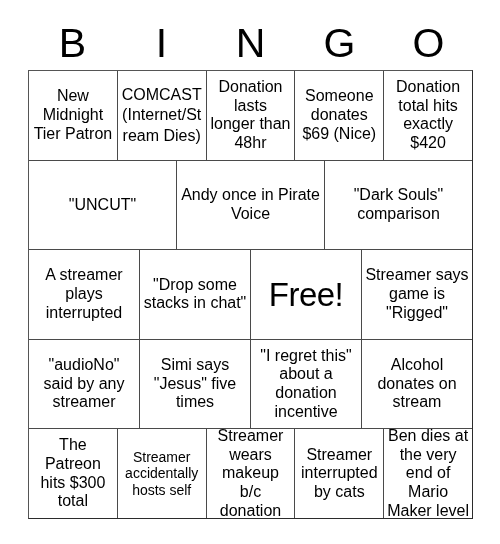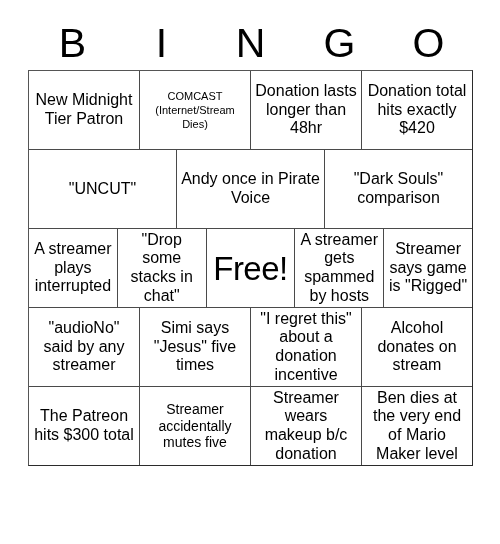--- a/index.html
+++ b/index.html
@@ -45,21 +45,21 @@
     color: #000000;
     user-select: none;
   }
 
   
   #grid {
     position: absolute;
     left: 28px;
     top: 70px;
     width: 445px;
-    height: 396px;
+    height: 449px;
     box-sizing: border-box;
     border-top: 1.5px solid #555555;
     border-left: 1.5px solid #555555;
     border-right: 1.5px solid #2b2b2b;
     border-bottom: 1.5px solid #2b2b2b;
     display: flex;
     flex-direction: column;
     background: #fca5a5;
   }
   .grid-row {
@@ -83,21 +83,21 @@
     line-height: 1.17;
     color: #000000;
     background: #ffffff;
     overflow: hidden;
     word-wrap: break-word;
   }
   .cell + .cell {
     border-left: 1.2px solid #4a4a4a;
   }
   .cell.tiny {
-    font-size: 11px;
+    font-size: 16px;
     line-height: 1.28;
   }
   .cell.small {
     font-size: 14px;
     line-height: 1.18;
   }
   .cell.free {
     font-size: 33px;
     line-height: 1;
     letter-spacing: -0.5px;
@@ -127,20 +127,23 @@
       <div class="cell">
           <span class="cell-text">New Midnight Tier Patron</span>
         </div>
       <div class="cell tiny">
           <span class="cell-text">COMCAST (Internet/Stream Dies)</span>
         </div>
       <div class="cell">
           <span class="cell-text">Donation lasts longer than 48hr</span>
         </div>
       <div class="cell">
+          <span class="cell-text">Someone donates $69 (Nice)</span>
+        </div>
+      <div class="cell">
           <span class="cell-text">Donation total hits exactly $420</span>
         </div>
     </div>
 
     <div class="grid-row">
       <div class="cell">
           <span class="cell-text">"UNCUT"</span>
         </div>
       <div class="cell">
           <span class="cell-text">Andy once in Pirate Voice</span>
@@ -154,23 +157,20 @@
       <div class="cell">
           <span class="cell-text">A streamer plays interrupted</span>
         </div>
       <div class="cell">
           <span class="cell-text">"Drop some stacks in chat"</span>
         </div>
       <div class="cell free">
           <span class="cell-text">Free!</span>
         </div>
       <div class="cell">
-          <span class="cell-text">A streamer gets spammed by hosts</span>
-        </div>
-      <div class="cell">
           <span class="cell-text">Streamer says game is "Rigged"</span>
         </div>
     </div>
 
     <div class="grid-row">
       <div class="cell">
           <span class="cell-text">"audioNo" said by any streamer</span>
         </div>
       <div class="cell">
           <span class="cell-text">Simi says "Jesus" five times</span>
@@ -181,24 +181,27 @@
       <div class="cell">
           <span class="cell-text">Alcohol donates on stream</span>
         </div>
     </div>
 
     <div class="grid-row">
       <div class="cell">
           <span class="cell-text">The Patreon hits $300 total</span>
         </div>
       <div class="cell small">
-          <span class="cell-text">Streamer accidentally mutes five</span>
+          <span class="cell-text">Streamer accidentally hosts self</span>
         </div>
       <div class="cell">
           <span class="cell-text">Streamer wears makeup b/c donation</span>
+        </div>
+      <div class="cell">
+          <span class="cell-text">Streamer interrupted by cats</span>
         </div>
       <div class="cell">
           <span class="cell-text">Ben dies at the very end of Mario Maker level</span>
         </div>
     </div>
 
   </div>
 </div>
 
 </body></html>

